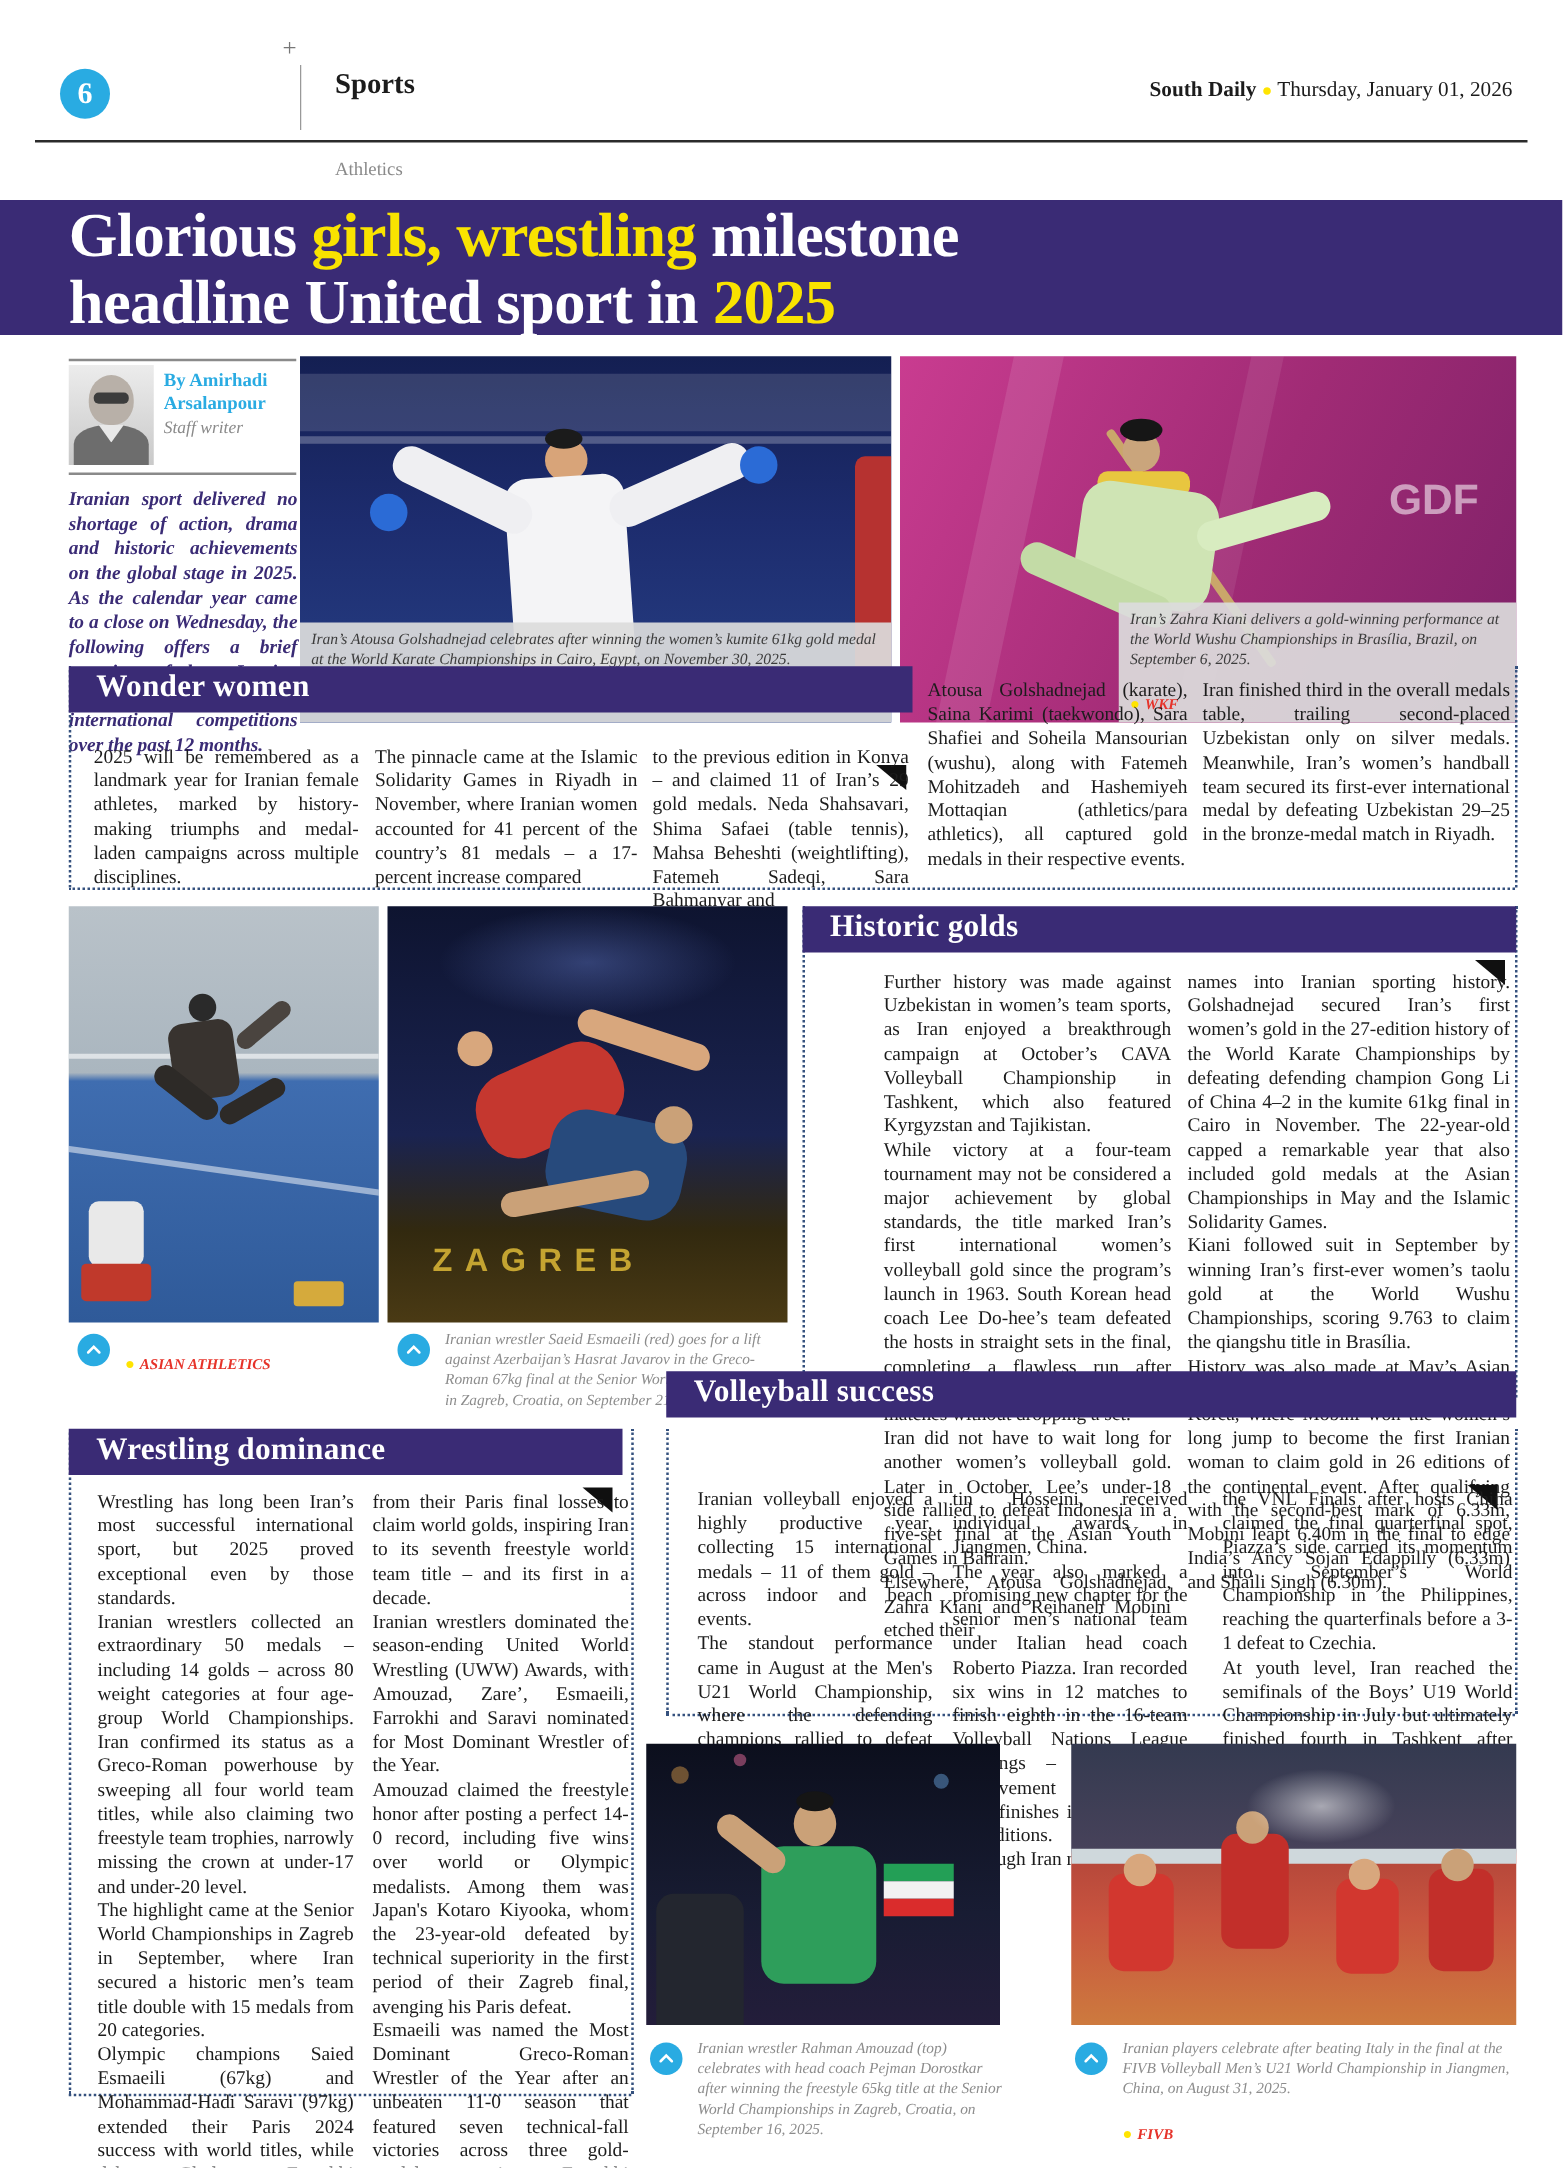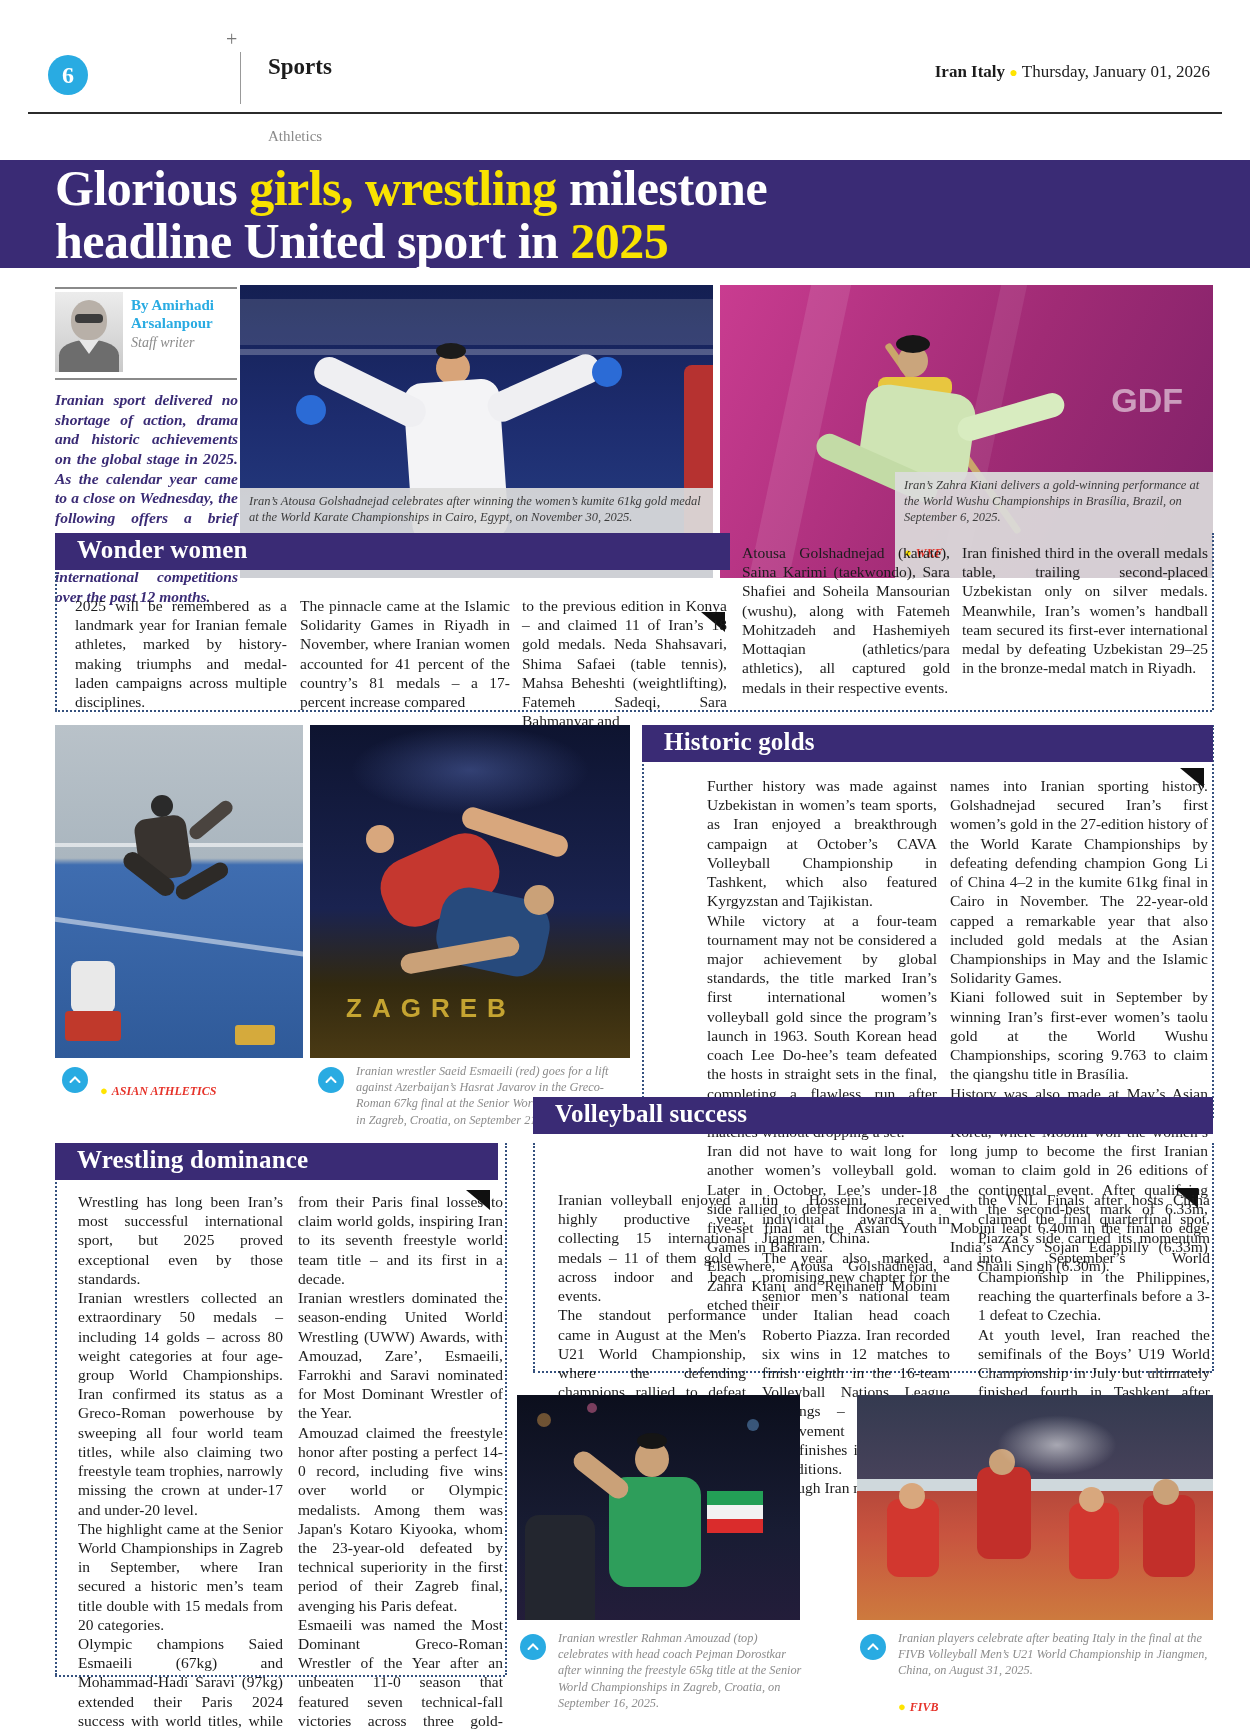--- a/index.html
+++ b/index.html
@@ -3,21 +3,21 @@
 <meta charset="utf-8">
 <style>
   html,body{margin:0;padding:0;}
   body{width:1250px;height:1734px;position:relative;background:#fff;
        font-family:"Liberation Serif",serif;color:#1c1c1c;overflow:hidden;}
   .abs{position:absolute;}
   .bar{background:#3a2b75;color:#fff;font-weight:bold;font-size:25px;
        padding:3px 0 5px 22px;box-sizing:border-box;letter-spacing:.2px;}
   .col{font-size:15.5px;line-height:1.24;text-align:justify;color:#1c1c1c;white-space:pre-line;}
   .caption-overlay{background:rgba(219,219,219,.93);font-style:italic;font-size:12.5px;
-       line-height:1.28;color:#3c3c3c;padding:5px 9px 16px;box-sizing:border-box;}
+       line-height:1.28;color:#3c3c3c;padding:5px 9px 6px;box-sizing:border-box;}
   .caption{font-style:italic;font-size:12.3px;line-height:1.32;color:#8c8c8c;}
   .credit{font-style:italic;font-weight:bold;font-size:12px;color:#e6332a;margin-top:20px;}
   .credit .dot{color:#ffe400;font-style:normal;margin-right:4px;font-size:13px;}
   .dotted-v{border-left:2px dotted #35517e;width:0;}
   .dotted-h{border-top:2px dotted #35517e;height:0;}
   .tri{width:0;height:0;border-top:20px solid #101010;border-left:24px solid transparent;}
   .pagenum{width:40px;height:40px;border-radius:50%;background:#29abe2;color:#fff;
        font-weight:bold;font-size:24px;text-align:center;line-height:40px;}
   .headline{font-size:50px;font-weight:bold;color:#fff;line-height:1.06;letter-spacing:-.5px;}
   .yellow{color:#f9e300;}
@@ -31,21 +31,21 @@
 </style>
 </head>
 <body>
 
 <div class="abs" style="left:226px;top:28px;color:#777;font-size:20px;">+</div>
 <div class="abs pagenum" style="left:48px;top:55px;">6</div>
 <div class="abs" style="left:240px;top:52px;height:52px;border-left:1px solid #999;"></div>
 <div class="abs" style="left:268px;top:54px;font-size:23px;font-weight:bold;">Sports</div>
 <div class="abs" style="left:268px;top:84px;font-size:15px;color:#8a8a8a;margin-top:44px;">Athletics</div>
 <div class="abs" style="right:40px;top:62px;font-size:17px;white-space:nowrap;">
-  <span style="font-weight:bold;">Iran Italy</span>
+  <span style="font-weight:bold;">South Daily</span>
   <span style="color:#ffe400;font-size:14px;">●</span>
   <span>Thursday, January 01, 2026</span>
 </div>
 <div class="abs" style="left:28px;top:112px;width:1194px;border-top:2px solid #2b2b2b;"></div>
 
 <div class="abs" style="left:0;top:160px;width:1250px;height:108px;background:#3a2b75;">
   <div class="headline" style="position:absolute;left:55px;top:2px;">
     <span>Glorious </span><span class="yellow">girls, wrestling</span><span> milestone</span><br>
     <span>headline United sport in </span><span class="yellow">2025</span>
   </div>
@@ -97,21 +97,21 @@
   </div>
 </div>
 
 <div class="abs dotted-v" style="left:55px;top:533px;height:177px;"></div>
 <div class="abs dotted-v" style="left:1212px;top:533px;height:177px;"></div>
 <div class="abs dotted-h" style="left:55px;top:710px;width:1157px;"></div>
 <div class="abs bar" style="left:55px;top:533px;width:675px;height:37px;">Wonder women</div>
 <div class="abs tri" style="left:701px;top:612px;"></div>
 <div class="abs col" style="left:75px;top:596px;width:212px;">2025 will be remembered as a landmark year for Iranian female athletes, marked by history-making triumphs and medal-laden campaigns across multiple disciplines.</div>
 <div class="abs col" style="left:300px;top:596px;width:210px;">The pinnacle came at the Islamic Solidarity Games in Riyadh in November, where Iranian women accounted for 41 percent of the country’s 81 medals – a 17-percent increase compared</div>
-<div class="abs col" style="left:522px;top:596px;width:205px;">to the previous edition in Konya – and claimed 11 of Iran’s 18 gold medals. Neda Shahsavari, Shima Safaei (table tennis), Mahsa Beheshti (weightlifting), Fatemeh Sadeqi, Sara Bahmanyar and</div>
+<div class="abs col" style="left:522px;top:596px;width:205px;">to the previous edition in Konya – and claimed 11 of Iran’s 29 gold medals. Neda Shahsavari, Shima Safaei (table tennis), Mahsa Beheshti (weightlifting), Fatemeh Sadeqi, Sara Bahmanyar and</div>
 <div class="abs col" style="left:742px;top:543px;width:208px;">Atousa Golshadnejad (karate), Saina Karimi (taekwondo), Sara Shafiei and Soheila Mansourian (wushu), along with Fatemeh Mohitzadeh and Hashemiyeh Mottaqian (athletics/para athletics), all captured gold medals in their respective events.</div>
 <div class="abs col" style="left:962px;top:543px;width:246px;">Iran finished third in the overall medals table, trailing second-placed Uzbekistan only on silver medals. Meanwhile, Iran’s women’s handball team secured its first-ever international medal by defeating Uzbekistan 29–25 in the bronze-medal match in Riyadh.</div>
 
 <div class="photo" style="left:55px;top:725px;width:248px;height:333px;background:linear-gradient(180deg,#b9c2c9 0%,#aab6bf 40%,#3f6db0 42%,#2f5a99 100%);">
   <div class="shape" style="left:0;top:118px;width:248px;height:4px;background:rgba(255,255,255,.6);"></div>
   <div class="shape" style="left:-20px;top:210px;width:300px;height:5px;background:rgba(255,255,255,.5);transform:rotate(8deg);"></div>
   <div class="shape" style="left:96px;top:70px;width:22px;height:22px;border-radius:50%;background:#2a2a2a;"></div>
   <div class="shape" style="left:82px;top:92px;width:52px;height:62px;border-radius:12px;background:#38332f;transform:rotate(-8deg);"></div>
   <div class="shape" style="left:64px;top:140px;width:60px;height:18px;border-radius:9px;background:#2d2a27;transform:rotate(38deg);"></div>
   <div class="shape" style="left:118px;top:148px;width:58px;height:16px;border-radius:8px;background:#2d2a27;transform:rotate(-30deg);"></div>

